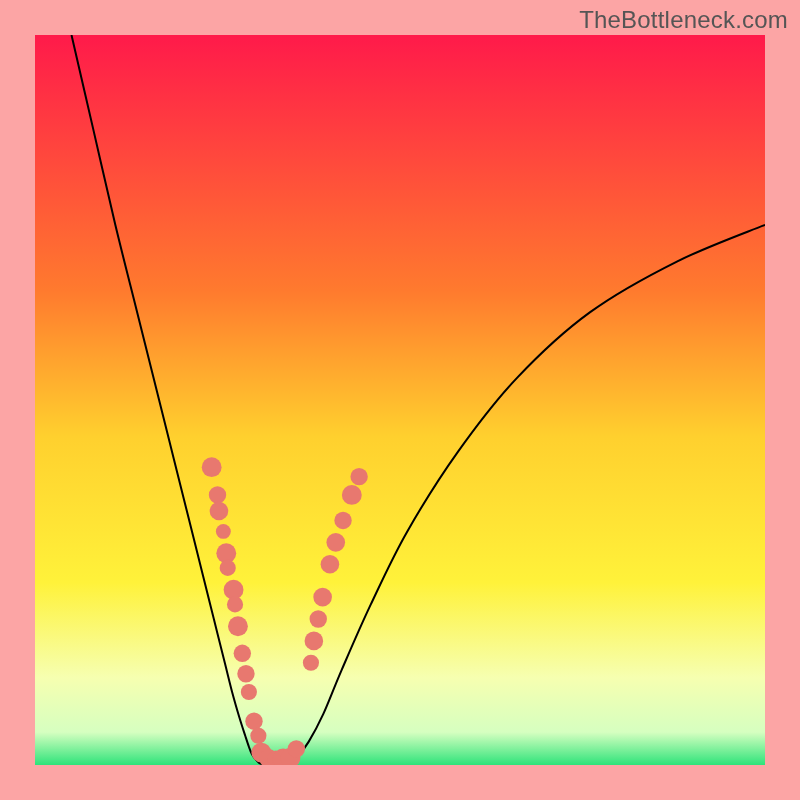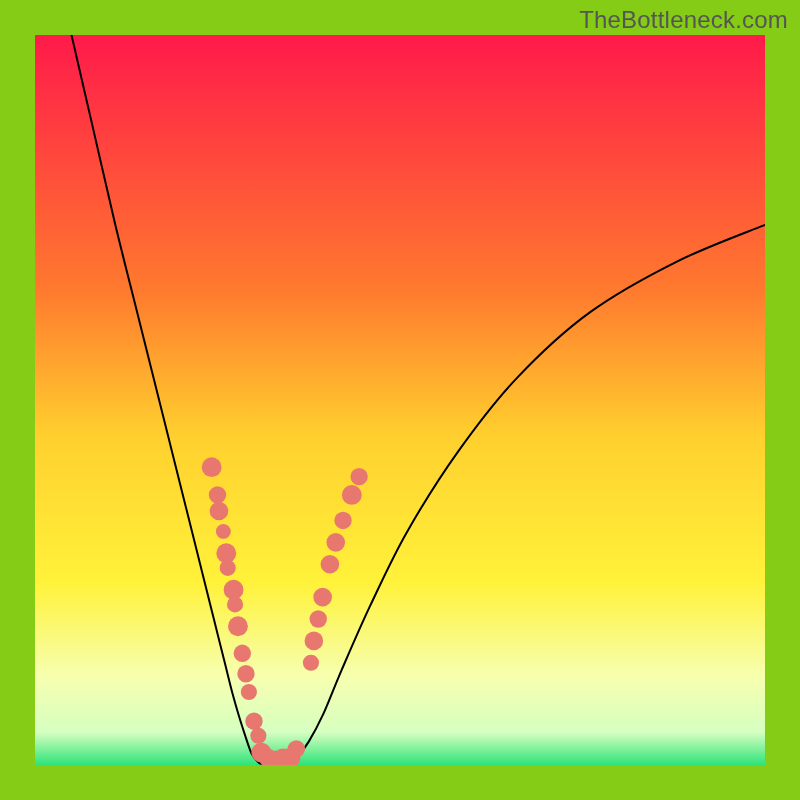--- a/index.html
+++ b/index.html
@@ -10,21 +10,21 @@
     overflow: hidden;
     background: #000;
     font-family: Arial, Helvetica, sans-serif;
   }
   .frame {
     position: absolute;
     left: 0;
     top: 0;
     width: 800px;
     height: 800px;
-    background: #84cc16;
+    background: #fca5a5;
   }
   .watermark {
     position: absolute;
     top: 6px;
     right: 12px;
     color: #555;
     font-size: 24px;
     font-weight: 500;
     letter-spacing: 0.2px;
     user-select: none;

